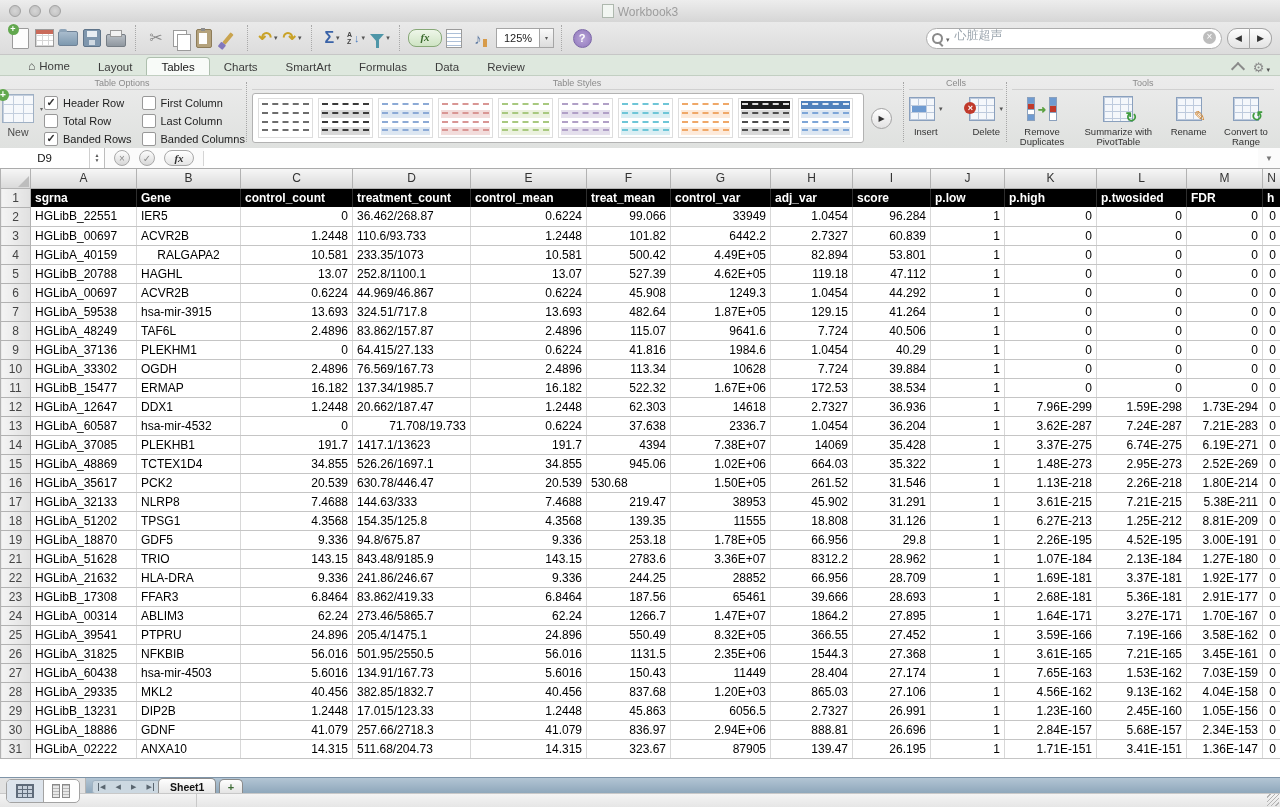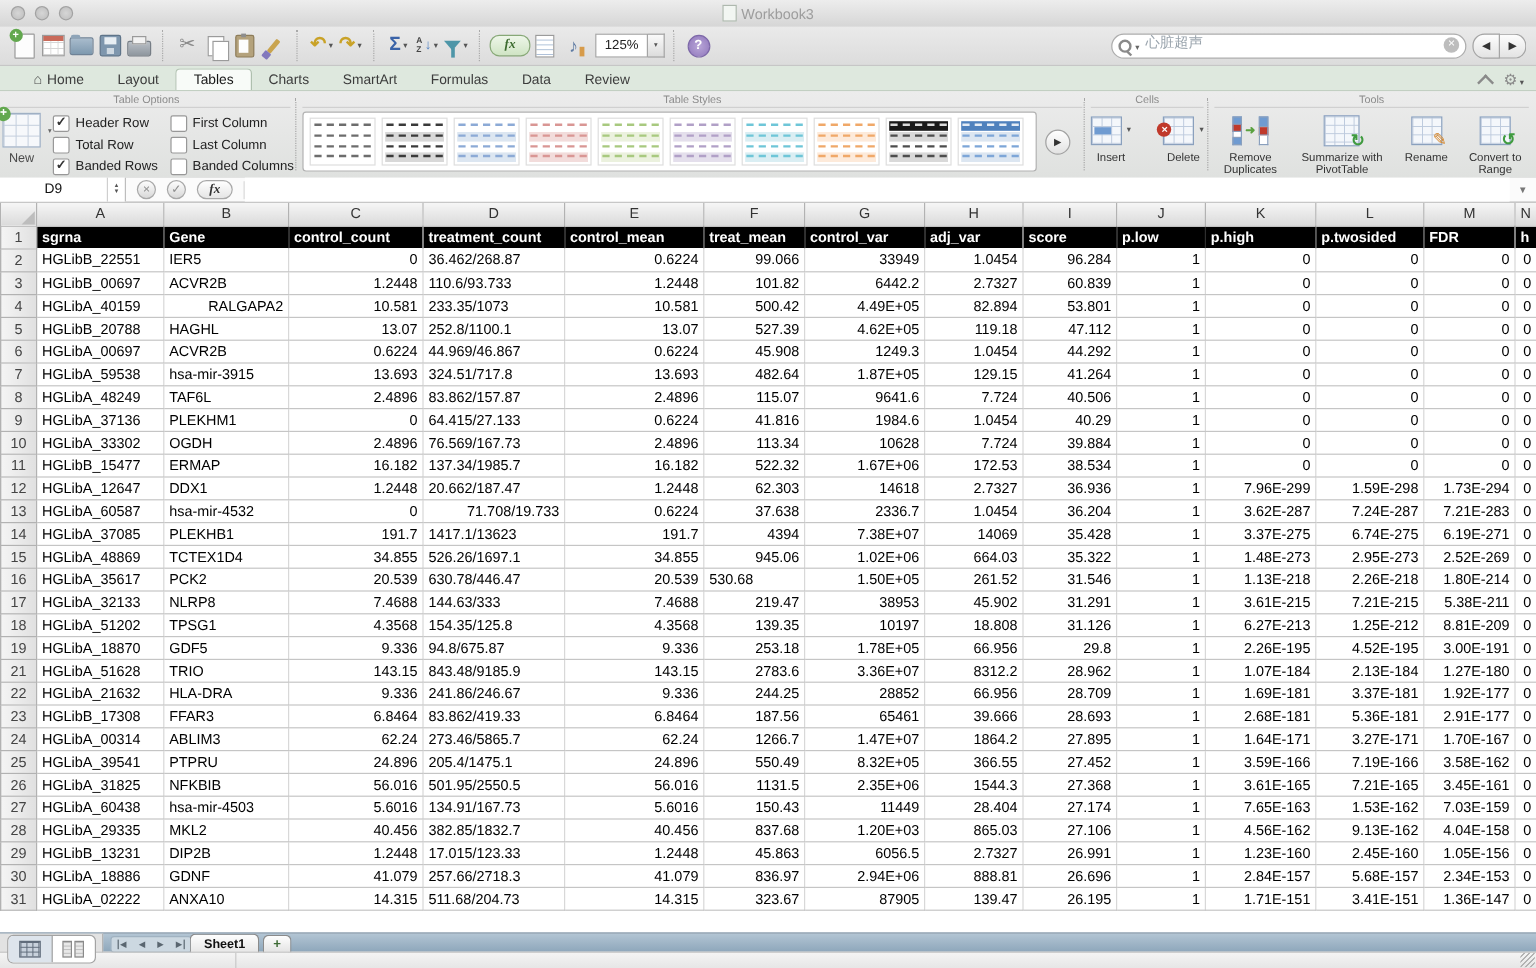--- a/index.html
+++ b/index.html
@@ -668,21 +668,21 @@
           <td style="text-align:right">60.839</td>
           <td style="text-align:right">1</td>
           <td style="text-align:right">0</td>
           <td style="text-align:right">0</td>
           <td style="text-align:right">0</td>
           <td style="text-align:right">0</td>
         </tr>
         <tr class="drow">
           <th class="rownum">4</th>
           <td style="text-align:left">HGLibA_40159</td>
-          <td style="text-align:right">RALGAPA2</td>
+          <td style="text-align:center">RALGAPA2</td>
           <td style="text-align:right">10.581</td>
           <td style="text-align:left">233.35/1073</td>
           <td style="text-align:right">10.581</td>
           <td style="text-align:right">500.42</td>
           <td style="text-align:right">4.49E+05</td>
           <td style="text-align:right">82.894</td>
           <td style="text-align:right">53.801</td>
           <td style="text-align:right">1</td>
           <td style="text-align:right">0</td>
           <td style="text-align:right">0</td>
@@ -911,21 +911,21 @@
           <td style="text-align:right">0</td>
         </tr>
         <tr class="drow">
           <th class="rownum">18</th>
           <td style="text-align:left">HGLibA_51202</td>
           <td style="text-align:left">TPSG1</td>
           <td style="text-align:right">4.3568</td>
           <td style="text-align:left">154.35/125.8</td>
           <td style="text-align:right">4.3568</td>
           <td style="text-align:right">139.35</td>
-          <td style="text-align:right">10197</td>
+          <td style="text-align:right">11555</td>
           <td style="text-align:right">18.808</td>
           <td style="text-align:right">31.126</td>
           <td style="text-align:right">1</td>
           <td style="text-align:right">6.27E-213</td>
           <td style="text-align:right">1.25E-212</td>
           <td style="text-align:right">8.81E-209</td>
           <td style="text-align:right">0</td>
         </tr>
         <tr class="drow">
           <th class="rownum">19</th>

